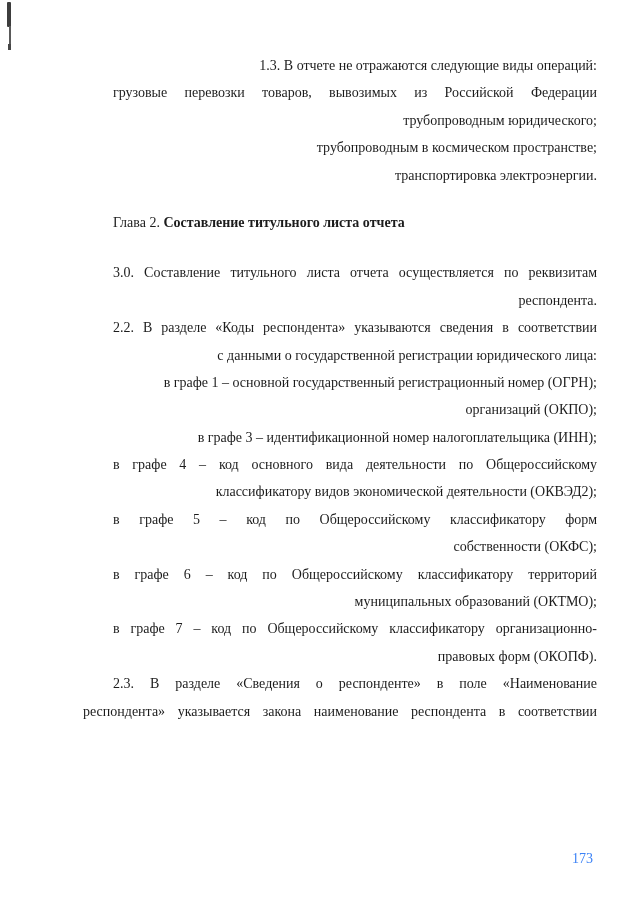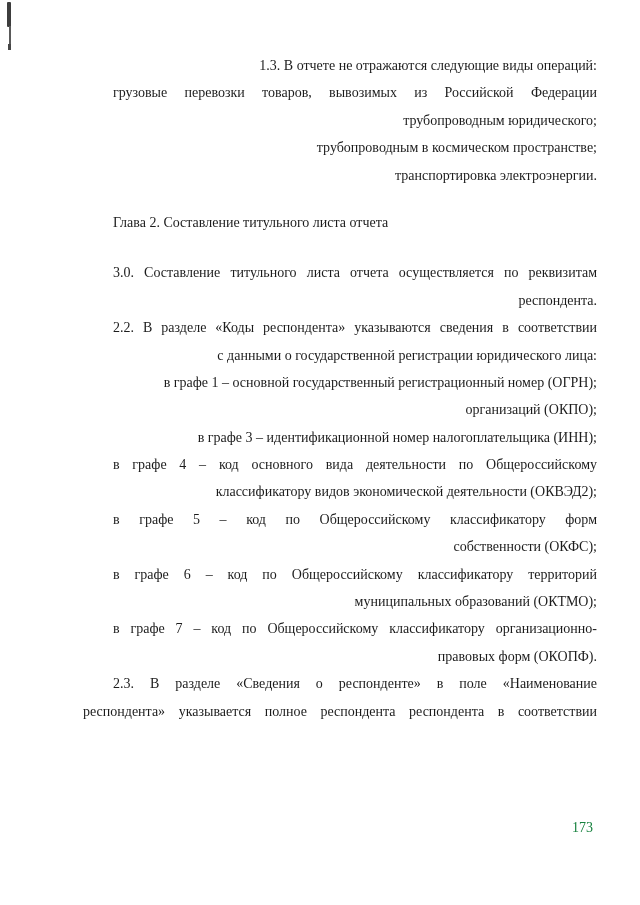--- a/index.html
+++ b/index.html
@@ -36,28 +36,28 @@
     text-justify: inter-word;
   }
   .heading {
     font-size: 14px;
     font-weight: normal;
     height: 27.4px;
     line-height: 27.4px;
     margin: 20px 0 23px 0;
     padding-left: 30px;
   }
-  .heading .b { font-weight: normal; }
+  .heading .b { font-weight: bold; }
   .pagenum {
     position: absolute;
     left: 572px;
-    top: 820px;
+    top: 851px;
     font-size: 14px;
     line-height: 16px;
-    color: #15803d;
+    color: #3b82f6;
   }
   
   .artifact-thick {
     position: absolute;
     left: 7px; top: 2px;
     width: 4px; height: 25px;
     background: #3d3d3d;
     border-radius: 1px;
   }
   .artifact-thin {
@@ -141,20 +141,20 @@
       <div class="line">муниципальных образований (ОКТМО);</div>
     </div>
 
     <div class="para">
       <div class="line indent fill">в графе 7 – код по Общероссийскому классификатору организационно-</div>
       <div class="line">правовых форм (ОКОПФ).</div>
     </div>
 
     <div class="para">
       <div class="line indent fill">2.3. В разделе «Сведения о респонденте» в поле «Наименование</div>
-      <div class="line fill">респондента» указывается полное респондента респондента в соответствии</div>
+      <div class="line fill">респондента» указывается закона наименование респондента в соответствии</div>
     </div>
 
   </div>
 
   <div class="pagenum">173</div>
 
 </div>
 
 </body></html>

